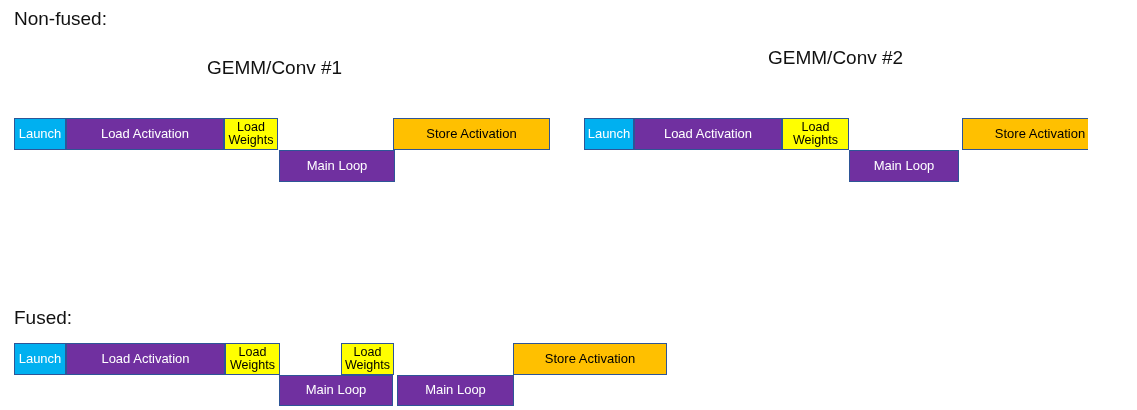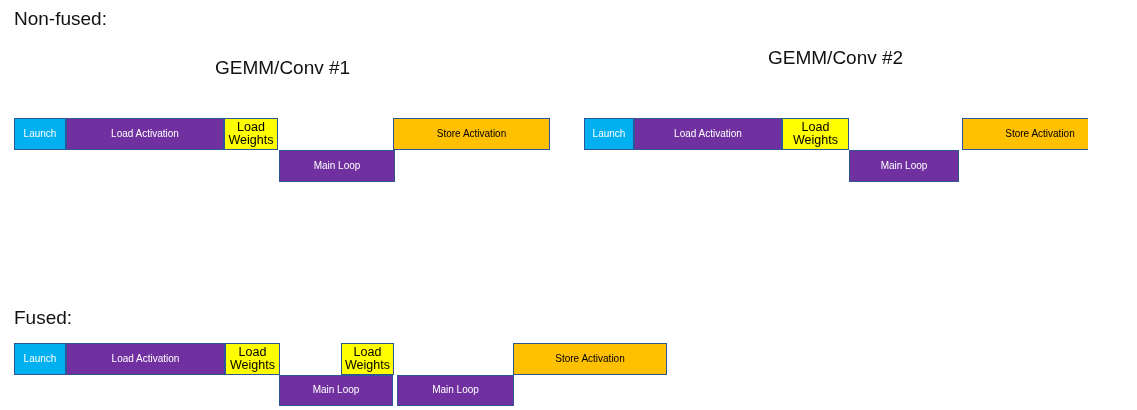--- a/index.html
+++ b/index.html
@@ -11,32 +11,32 @@
     background: #ffffff;
     overflow: hidden;
   }
   .txt {
     position: absolute;
     color: #111111;
     font-size: 19px;
     white-space: nowrap;
   }
   .lbl-nonfused { left: 14px; top: 8px; }
-  .lbl-gemm1    { left: 215px; top: 57px; text-align: right; }
+  .lbl-gemm1    { left: 207px; top: 57px; text-align: right; }
   .lbl-gemm2    { left: 768px; top: 47px; }
   .lbl-fused    { left: 14px; top: 285px; margin-top: 22px; }
   .block {
     position: absolute;
     box-sizing: border-box;
     border: 1.5px solid #2E5597;
     display: flex;
     align-items: center;
     justify-content: center;
     text-align: center;
-    font-size: 10px;
+    font-size: 13px;
     line-height: 1.08;
     overflow: hidden;
   }
 </style>
 </head>
 <body>
 
 <div class="stage">
   <div class="txt lbl-nonfused">Non-fused:</div>
   <div class="txt lbl-gemm1">GEMM/Conv #1</div>

